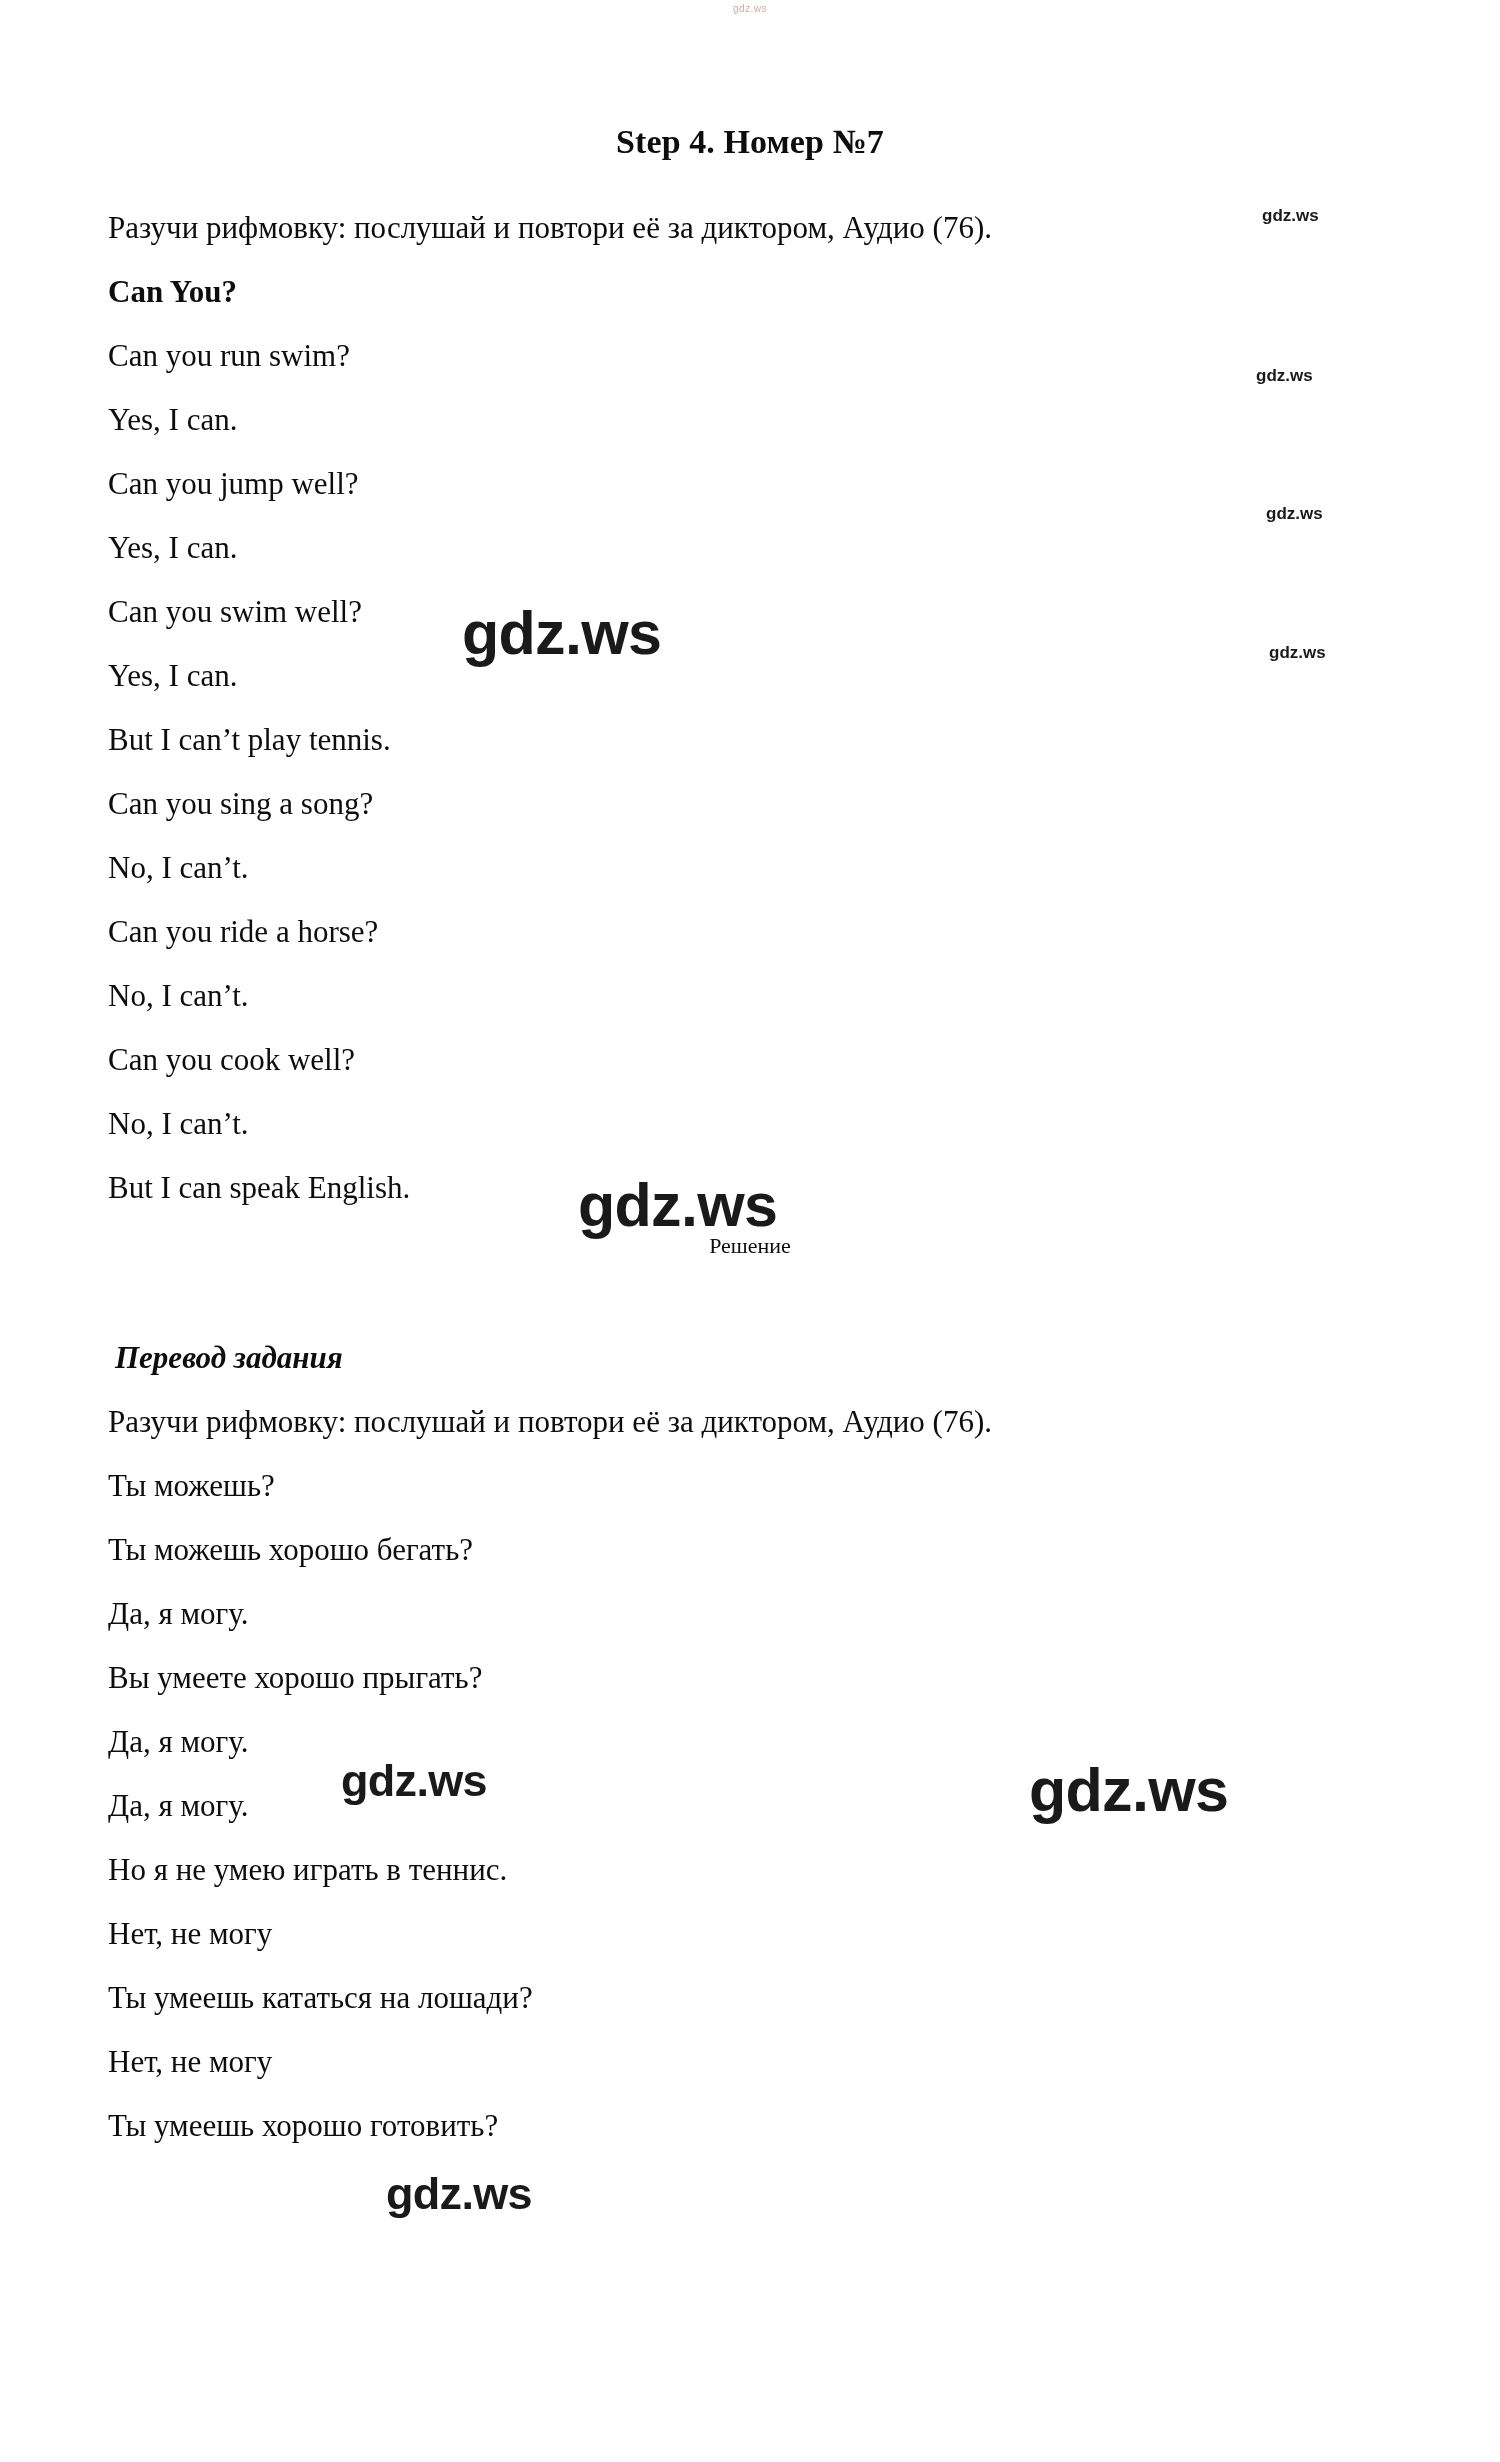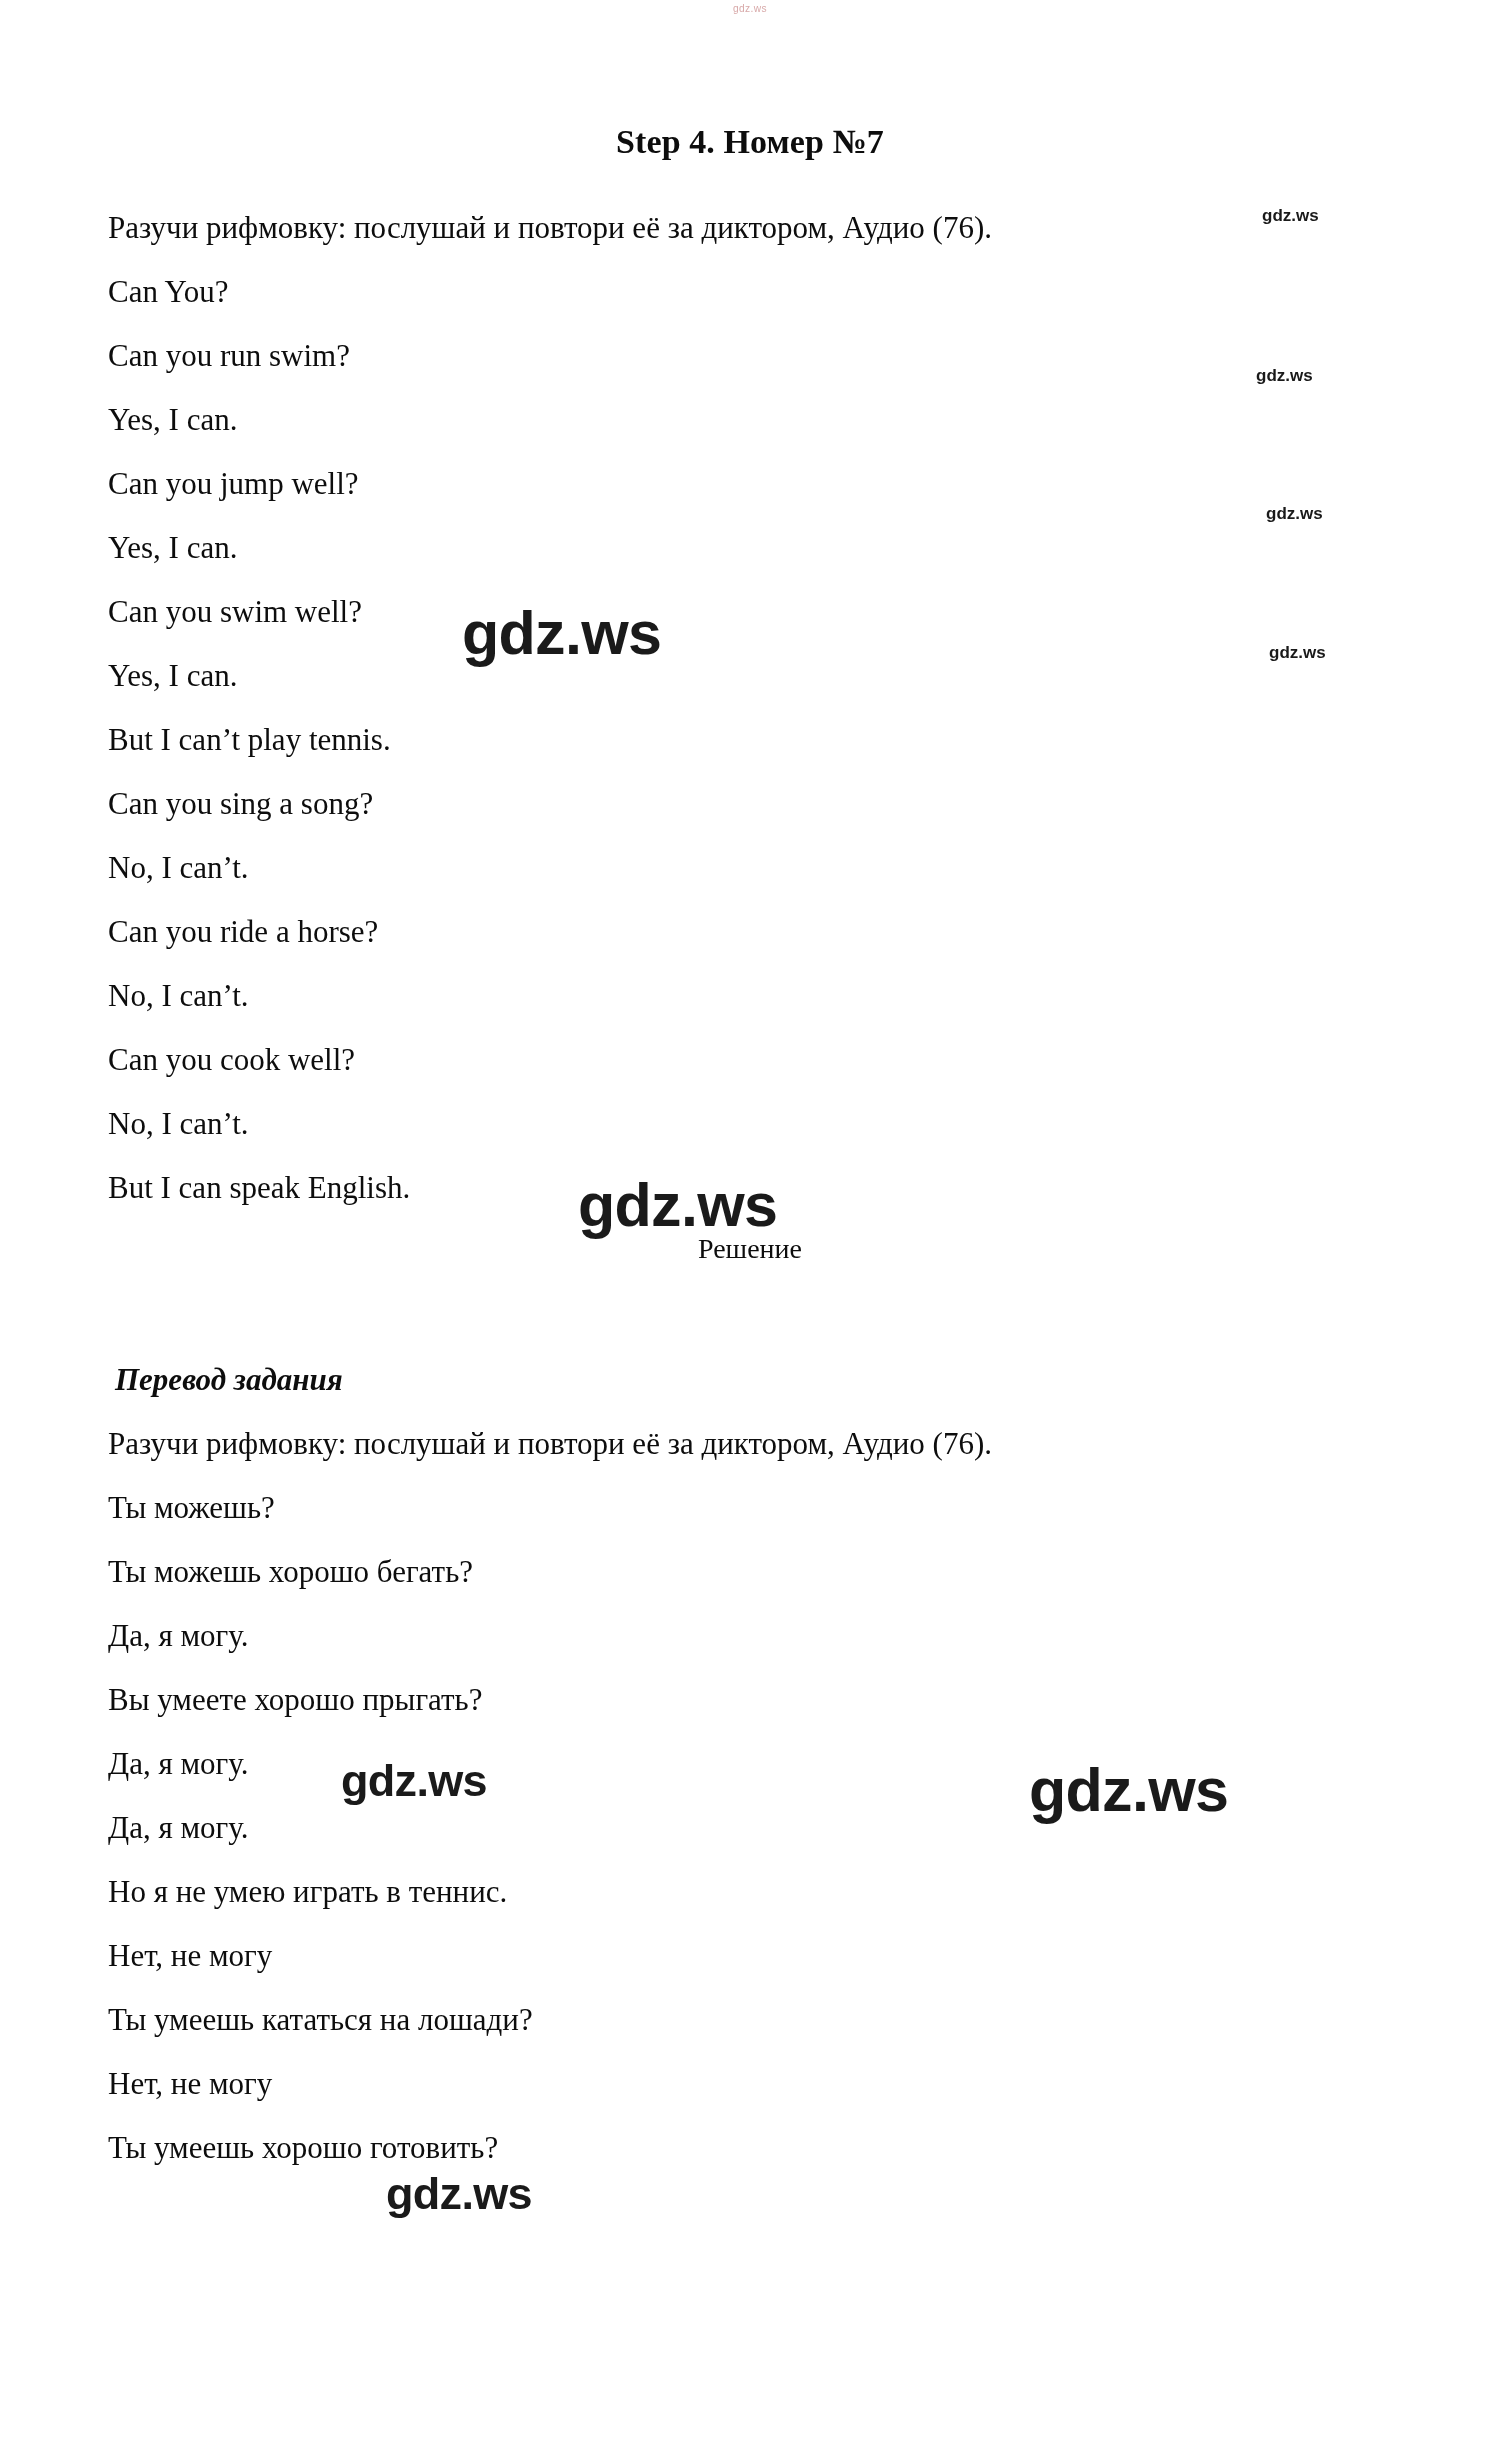--- a/index.html
+++ b/index.html
@@ -50,32 +50,32 @@
   .body-block {
     padding-left: 108px;
     padding-right: 88px;
   }
   .line {
     font-size: 31px;
     line-height: 64px;
     white-space: pre-wrap;
   }
   .line.bold {
-    font-weight: normal;
+    font-weight: bold;
   }
   .line.bolditalic {
     font-weight: bold;
     font-style: italic;
     margin-left: 7px;
   }
   .solution {
     text-align: center;
-    font-size: 28px;
+    font-size: 22px;
     margin-top: 13px;
-    margin-bottom: 16px;
+    margin-bottom: 0;
   }
   .gap {
     height: 67px;
   }
   
   .wm {
     position: absolute;
     font-family: "Liberation Sans", sans-serif;
     color: #1a1a1a;
     font-weight: bold;

